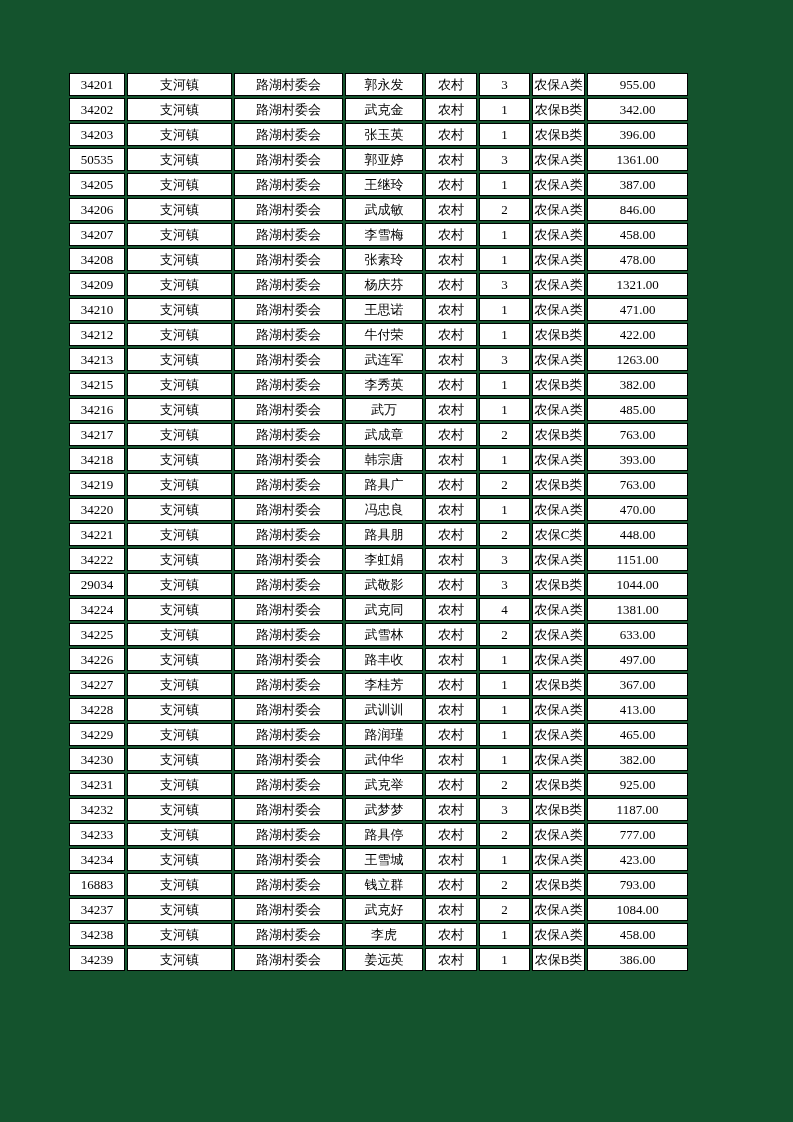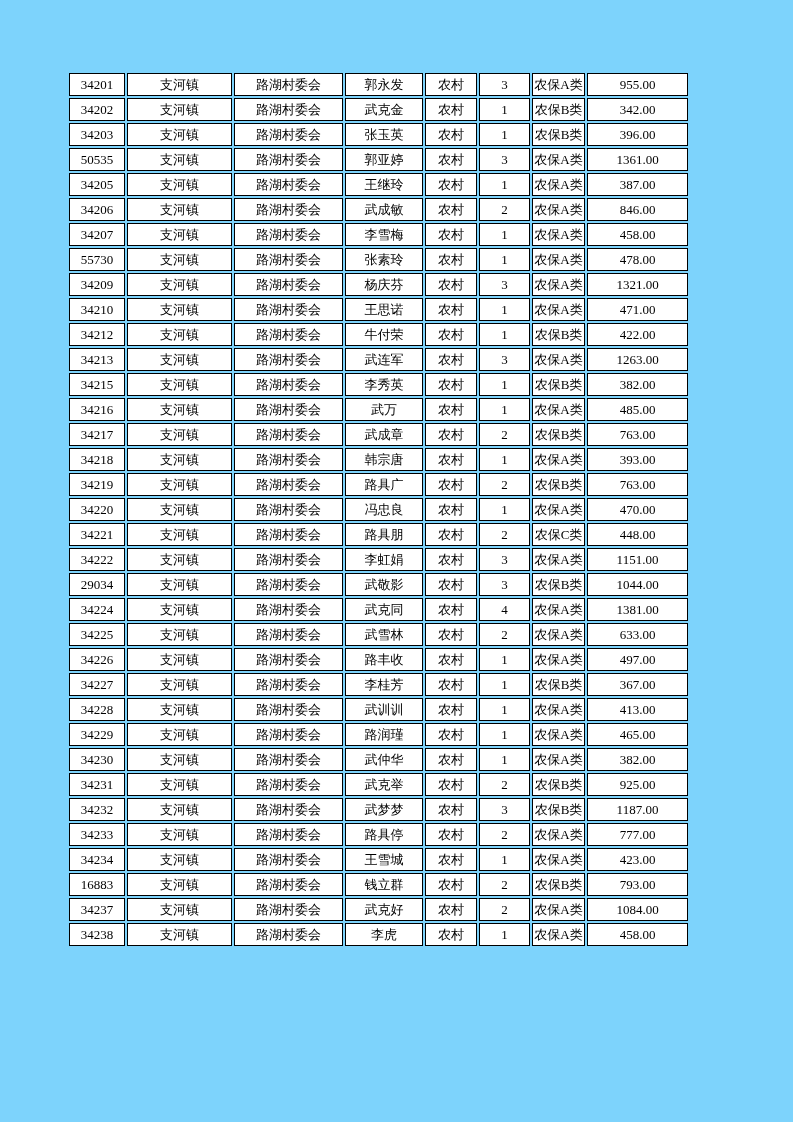--- a/index.html
+++ b/index.html
@@ -4,21 +4,21 @@
 <style>
   html, body {
     margin: 0;
     padding: 0;
     background: #ffffff;
   }
   .page {
     position: relative;
     width: 793px;
     height: 1122px;
-    background: #7dd3fc;
+    background: #14532d;
     overflow: hidden;
     font-family: "Liberation Serif", "DejaVu Serif", serif;
   }
   table.data-table {
     position: absolute;
     left: 67px;
     top: 71px;
     width: 623px;
     border-collapse: separate;
     border-spacing: 2px;
@@ -119,21 +119,21 @@
           <td>34207</td>
           <td>支河镇</td>
           <td>路湖村委会</td>
           <td>李雪梅</td>
           <td>农村</td>
           <td>1</td>
           <td>农保A类</td>
           <td>458.00</td>
         </tr>
         <tr>
-          <td>55730</td>
+          <td>34208</td>
           <td>支河镇</td>
           <td>路湖村委会</td>
           <td>张素玲</td>
           <td>农村</td>
           <td>1</td>
           <td>农保A类</td>
           <td>478.00</td>
         </tr>
         <tr>
           <td>34209</td>
@@ -397,16 +397,26 @@
         </tr>
         <tr>
           <td>34238</td>
           <td>支河镇</td>
           <td>路湖村委会</td>
           <td>李虎</td>
           <td>农村</td>
           <td>1</td>
           <td>农保A类</td>
           <td>458.00</td>
+        </tr>
+        <tr>
+          <td>34239</td>
+          <td>支河镇</td>
+          <td>路湖村委会</td>
+          <td>姜远英</td>
+          <td>农村</td>
+          <td>1</td>
+          <td>农保B类</td>
+          <td>386.00</td>
         </tr>
       </tbody>
   </table>
 </div>
 
 </body></html>

